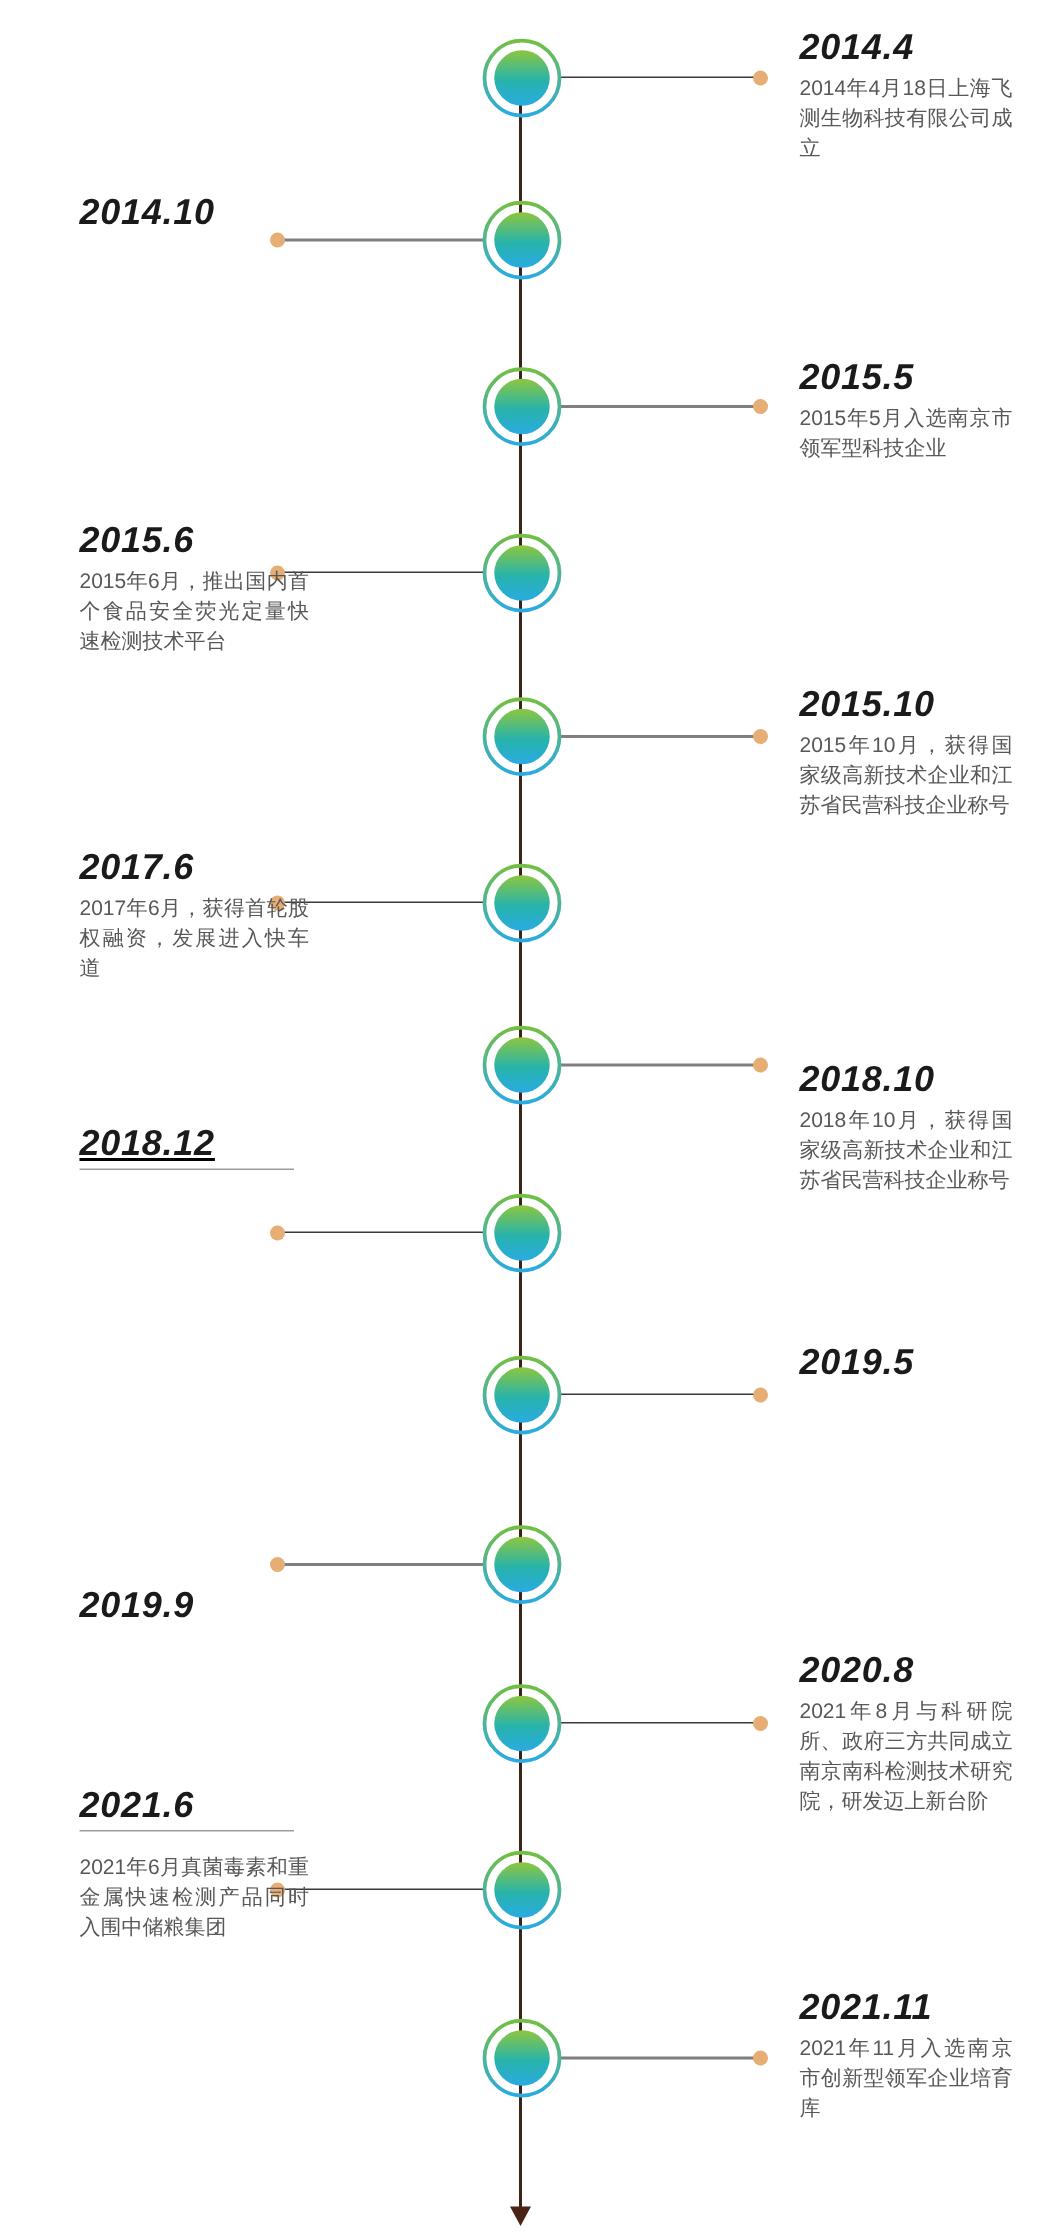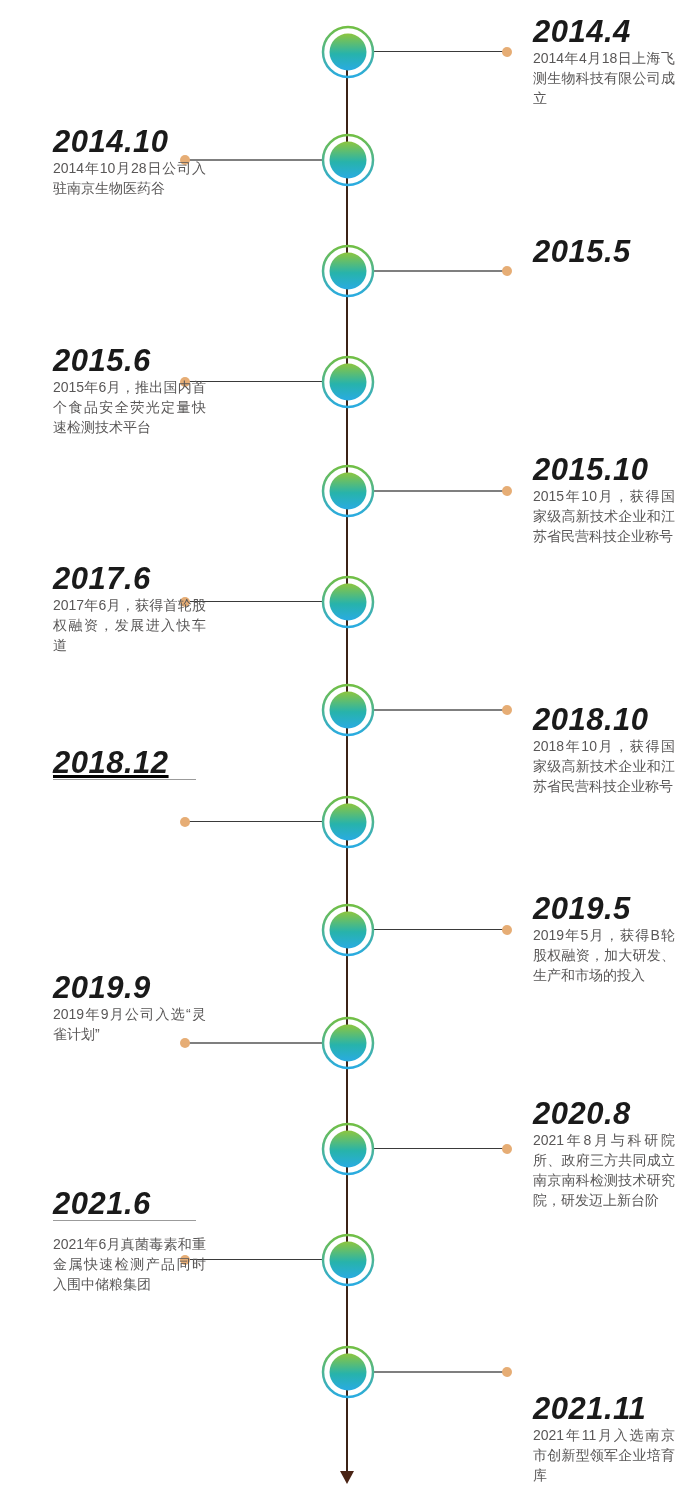--- a/index.html
+++ b/index.html
@@ -40,21 +40,21 @@
     border-radius: 50%;
     background: var(--dot-color, #e6ad75);
   }
   .node { position: absolute; width: 56px; height: 56px; }
   .entry { position: absolute; }
   .entry.left  { left: 22px;  width: 153px; margin-left: 31px; }
   .entry.right { left: 533px; width: 142px; }
   .entry .date {
     font-style: italic;
     font-weight: bold;
-    font-size: 31px;
+    font-size: 24px;
     line-height: 24px;
     letter-spacing: 0.5px;
     color: var(--date-color, #1a1a1a);
     margin-bottom: 4px;
     white-space: nowrap;
   }
   .entry p {
     margin: 0;
     font-size: 14px;
     line-height: 20px;
@@ -107,33 +107,33 @@
 
     <div class="item">
       <div class="connector" style="top: 159px; height: 2px; left: 186px; width: 136px;"></div>
       <div class="dot" style="left: 180px; top: 155px;"></div>
       <svg class="node" viewBox="0 0 56 56" style="left: 320px; top: 132px;">
         <circle cx="28" cy="28" r="25" fill="none" stroke="url(#ringGrad)" stroke-width="2.5"></circle>
         <circle cx="28" cy="28" r="18.5" fill="url(#coreGrad)"></circle>
       </svg>
       <div class="entry left" style="top: 130px;">
         <div class="date">2014.10</div>
-      <p>2014年10月28日公司入驻南京生物医药谷</p>
         </div>
     </div>
 
     <div class="item">
       <div class="connector" style="top: 270px; height: 2px; left: 374px; width: 133px;"></div>
       <div class="dot" style="left: 502px; top: 266px;"></div>
       <svg class="node" viewBox="0 0 56 56" style="left: 320px; top: 243px;">
         <circle cx="28" cy="28" r="25" fill="none" stroke="url(#ringGrad)" stroke-width="2.5"></circle>
         <circle cx="28" cy="28" r="18.5" fill="url(#coreGrad)"></circle>
       </svg>
       <div class="entry right" style="top: 240px;">
         <div class="date">2015.5</div>
+      <p>2015年5月入选南京市领军型科技企业</p>
         </div>
     </div>
 
     <div class="item">
       <div class="connector dark" style="top: 381px; height: 1px; left: 186px; width: 136px;"></div>
       <div class="dot" style="left: 180px; top: 377px;"></div>
       <svg class="node" viewBox="0 0 56 56" style="left: 320px; top: 354px;">
         <circle cx="28" cy="28" r="25" fill="none" stroke="url(#ringGrad)" stroke-width="2.5"></circle>
         <circle cx="28" cy="28" r="18.5" fill="url(#coreGrad)"></circle>
       </svg>
@@ -197,34 +197,32 @@
 
     <div class="item">
       <div class="connector dark" style="top: 929px; height: 1px; left: 374px; width: 133px;"></div>
       <div class="dot" style="left: 502px; top: 925px;"></div>
       <svg class="node" viewBox="0 0 56 56" style="left: 320px; top: 902px;">
         <circle cx="28" cy="28" r="25" fill="none" stroke="url(#ringGrad)" stroke-width="2.5"></circle>
         <circle cx="28" cy="28" r="18.5" fill="url(#coreGrad)"></circle>
       </svg>
       <div class="entry right" style="top: 897px;">
         <div class="date">2019.5</div>
-      <p>2019年5月，获得B轮股权融资，加大研发、生产和市场的投入</p>
         </div>
     </div>
 
     <div class="item">
       <div class="connector" style="top: 1042px; height: 2px; left: 186px; width: 136px;"></div>
       <div class="dot" style="left: 180px; top: 1038px;"></div>
       <svg class="node" viewBox="0 0 56 56" style="left: 320px; top: 1015px;">
         <circle cx="28" cy="28" r="25" fill="none" stroke="url(#ringGrad)" stroke-width="2.5"></circle>
         <circle cx="28" cy="28" r="18.5" fill="url(#coreGrad)"></circle>
       </svg>
-      <div class="entry left" style="top: 976px;">
+      <div class="entry left" style="top: 1059px;">
         <div class="date">2019.9</div>
-      <p>2019年9月公司入选“灵雀计划”</p>
         </div>
     </div>
 
     <div class="item">
       <div class="connector dark" style="top: 1148px; height: 1px; left: 374px; width: 133px;"></div>
       <div class="dot" style="left: 502px; top: 1144px;"></div>
       <svg class="node" viewBox="0 0 56 56" style="left: 320px; top: 1121px;">
         <circle cx="28" cy="28" r="25" fill="none" stroke="url(#ringGrad)" stroke-width="2.5"></circle>
         <circle cx="28" cy="28" r="18.5" fill="url(#coreGrad)"></circle>
       </svg>
@@ -248,20 +246,20 @@
         </div>
     </div>
 
     <div class="item">
       <div class="connector" style="top: 1371px; height: 2px; left: 374px; width: 133px;"></div>
       <div class="dot" style="left: 502px; top: 1367px;"></div>
       <svg class="node" viewBox="0 0 56 56" style="left: 320px; top: 1344px;">
         <circle cx="28" cy="28" r="25" fill="none" stroke="url(#ringGrad)" stroke-width="2.5"></circle>
         <circle cx="28" cy="28" r="18.5" fill="url(#coreGrad)"></circle>
       </svg>
-      <div class="entry right" style="top: 1397px;">
+      <div class="entry right" style="top: 1327px;">
         <div class="date">2021.11</div>
       <p>2021年11月入选南京市创新型领军企业培育库</p>
         </div>
     </div>
   </div>
 
 </div>
 
 </body></html>

